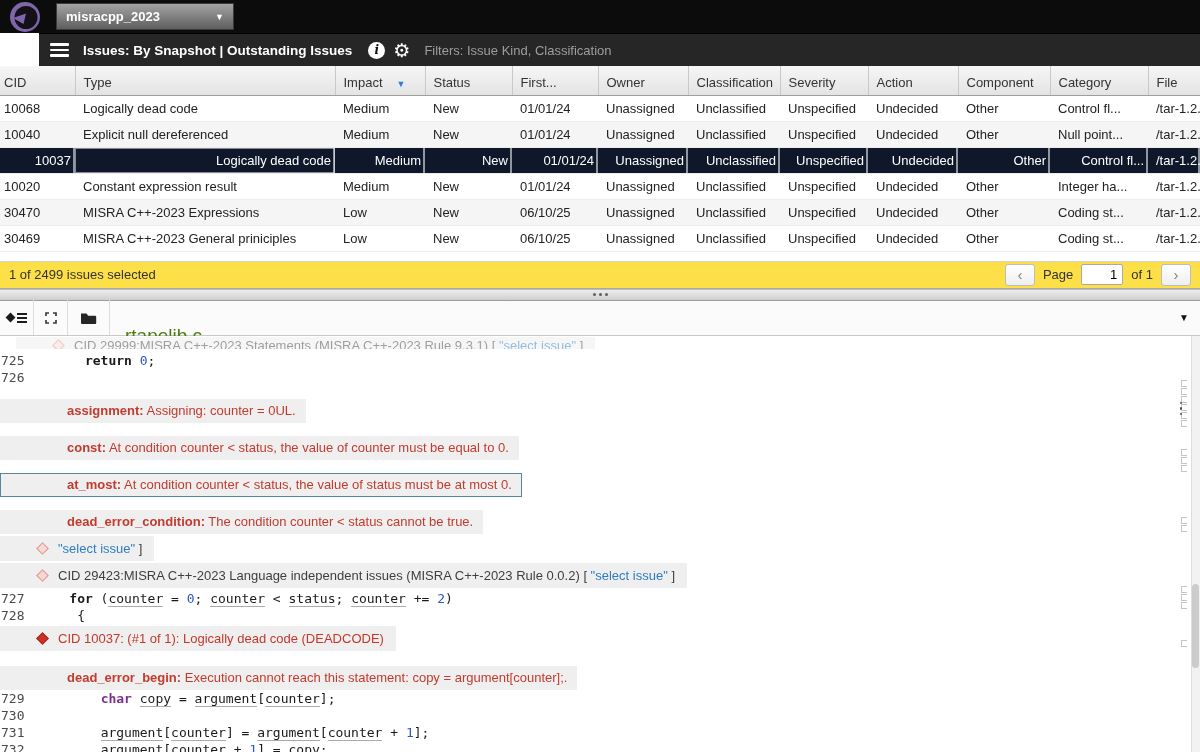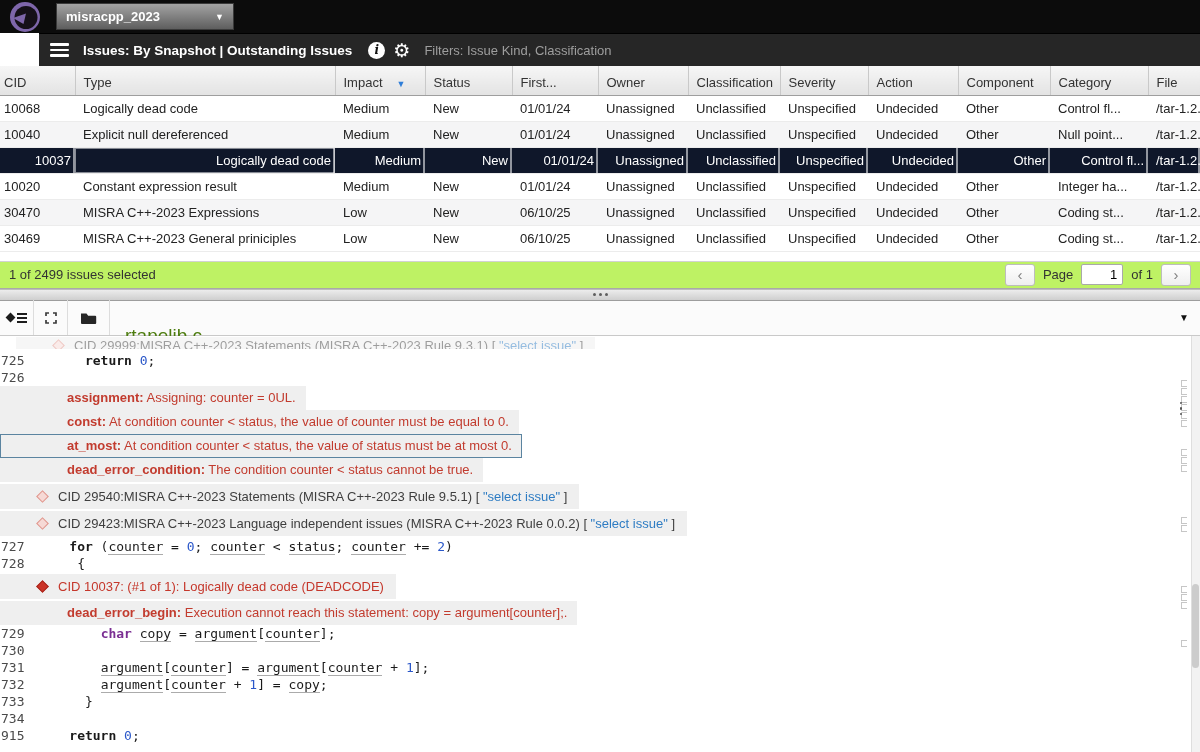--- a/index.html
+++ b/index.html
@@ -42,21 +42,21 @@
   td:first-child { padding-left:4px; }
   tbody tr { border-bottom:1px solid #ececec; background:#fff; }
   tbody tr.alt { background:#f5f5f6; }
   tbody tr.sel { background:#0f172a;text-align:right; }
   tbody tr.sel td { color:#fff; box-shadow:inset -2px 0 0 rgba(255,255,255,.55); }
   tbody tr.sel td:nth-child(2) { box-shadow:inset -2px 0 0 rgba(255,255,255,.55),
                                   inset 0 0 0 1px rgba(255,255,255,.5); }
   .table-gap { height:9px; background:#fff; flex:none; }
 
   
-  .statusbar { height:28px; background:#bef264; border-top:1px solid #d2d2d2;
+  .statusbar { height:28px; background:#fde047; border-top:1px solid #d2d2d2;
                border-bottom:1px solid #a9a9a9; display:flex; align-items:center;
                font-size:13px; color:#333; padding:0 9px; flex:none; }
   .pager { margin-left:auto; display:flex; align-items:center; gap:8px; }
   .pgbtn { width:30px; height:22px; border:1px solid #bdbdbd; border-radius:3px;
            background:linear-gradient(#fff,#efefef); color:#808080;
            display:flex; align-items:center; justify-content:center;
            font-size:15px; line-height:1; cursor:pointer; }
   .pglabel { color:#333; }
   .pginput { width:42px; height:21px; border:1px solid #a9a9a9; border-radius:2px;
              text-align:right; font-size:13px; padding:0 5px;
@@ -89,21 +89,21 @@
   .lnum { width:38px; flex:none; color:#4a4a4a; padding-left:1px;
           font-family:"DejaVu Sans Mono", monospace; font-size:13px; }
   .sn { color:#2a57c9; }
   .sk { font-weight:600; }
   .st { color:#7b2f93; font-weight:600; }
   .si { border-bottom:1px solid #ababab; cursor:pointer; }
 
   .evt, .cid, .cidred, .clipped { display:block; margin:2px 0; }
   .evtbox { display:inline-block; background:#efefef; padding:3px 10px 3px 67px;
             font-family:"Liberation Sans", sans-serif; font-size:13px;
-            line-height:18px; color:#c23b2e; white-space:pre-wrap; cursor:pointer; }
+            line-height:18px; color:#c23b2e; white-space:pre-wrap; cursor:pointer;margin-top:13px; }
   .evtbox b { font-weight:bold; }
   .evtbox.selv { border:1.5px solid #5b84a0; padding:2px 9px 2px 66px; }
   .cidbox { display:inline-flex; align-items:center; background:#efefef;
             padding:4px 12px 4px 38px; font-family:"Liberation Sans", sans-serif;
             font-size:13px; line-height:17px; color:#3e3e3e; cursor:pointer; }
   .cidred .cidbox { color:#c5372b; }
   .diamond { width:9px; height:9px; flex:none; margin-right:11px;
              background:#f6d9d5; border:1.5px solid #df958c; transform:rotate(45deg); }
   .diamond.solid { background:#cb3327; border-color:#a7271d; }
   .cidbox a { color:#2e7cc3; text-decoration:none; }
@@ -310,21 +310,21 @@
 
   <div class="source">
     <div>
         <div class="srcline clipped"><span class="cidbox"><span class="diamond"></span><span>CID 29999:MISRA C++-2023 Statements (MISRA C++-2023 Rule 9.3.1) [ </span><a>"select issue"</a><span> ]</span></span></div>
         <div class="srcline code"><span class="lnum">725</span><span><span>      </span><span class="sk">return</span><span> </span><span class="sn">0</span><span>;</span></span></div>
         <div class="srcline code"><span class="lnum">726</span><span></span></div>
         <div class="srcline event gap"><span class="evtbox"><b>assignment:</b> Assigning: counter = 0UL.</span></div>
         <div class="srcline event"><span class="evtbox"><b>const:</b> At condition counter &lt; status, the value of counter must be equal to 0.</span></div>
         <div class="srcline event"><span class="evtbox selv"><b>at_most:</b> At condition counter &lt; status, the value of status must be at most 0.</span></div>
         <div class="srcline event"><span class="evtbox"><b>dead_error_condition:</b> The condition counter &lt; status cannot be true.</span></div>
-        <div class="srcline cid"><span class="cidbox"><span class="diamond"></span><span>CID 29540:MISRA C++-2023 Statements (MISRA C++-2023 Rule 9.5.1) [ </span><a>"select issue"</a><span> ]</span></span></div>
+        <div class="srcline cid"><span class="cidbox"><span class="diamond"></span><a>"select issue"</a><span> ]</span></span></div>
         <div class="srcline cid"><span class="cidbox"><span class="diamond"></span><span>CID 29423:MISRA C++-2023 Language independent issues (MISRA C++-2023 Rule 0.0.2) [ </span><a>"select issue"</a><span> ]</span></span></div>
         <div class="srcline code"><span class="lnum">727</span><span><span>    </span><span class="sk">for</span><span> (</span><span class="si">counter</span><span> = </span><span class="sn">0</span><span>; </span><span class="si">counter</span><span> &lt; </span><span class="si">status</span><span>; </span><span class="si">counter</span><span> += </span><span class="sn">2</span><span>)</span></span></div>
         <div class="srcline code"><span class="lnum">728</span><span><span>     {</span></span></div>
         <div class="srcline cidred"><span class="cidbox"><span class="diamond solid"></span><span>CID 10037: (#1 of 1): Logically dead code (DEADCODE)</span></span></div>
         <div class="srcline event"><span class="evtbox"><b>dead_error_begin:</b> Execution cannot reach this statement: copy = argument[counter];.</span></div>
         <div class="srcline code"><span class="lnum">729</span><span><span>        </span><span class="st">char</span><span> </span><span class="si">copy</span><span> = </span><span class="si">argument</span><span>[</span><span class="si">counter</span><span>];</span></span></div>
         <div class="srcline code"><span class="lnum">730</span><span></span></div>
         <div class="srcline code"><span class="lnum">731</span><span><span>        </span><span class="si">argument</span><span>[</span><span class="si">counter</span><span>] = </span><span class="si">argument</span><span>[</span><span class="si">counter</span><span> + </span><span class="sn">1</span><span>];</span></span></div>
         <div class="srcline code"><span class="lnum">732</span><span><span>        </span><span class="si">argument</span><span>[</span><span class="si">counter</span><span> + </span><span class="sn">1</span><span>] = </span><span class="si">copy</span><span>;</span></span></div>
         <div class="srcline code"><span class="lnum">733</span><span><span>      }</span></span></div>

